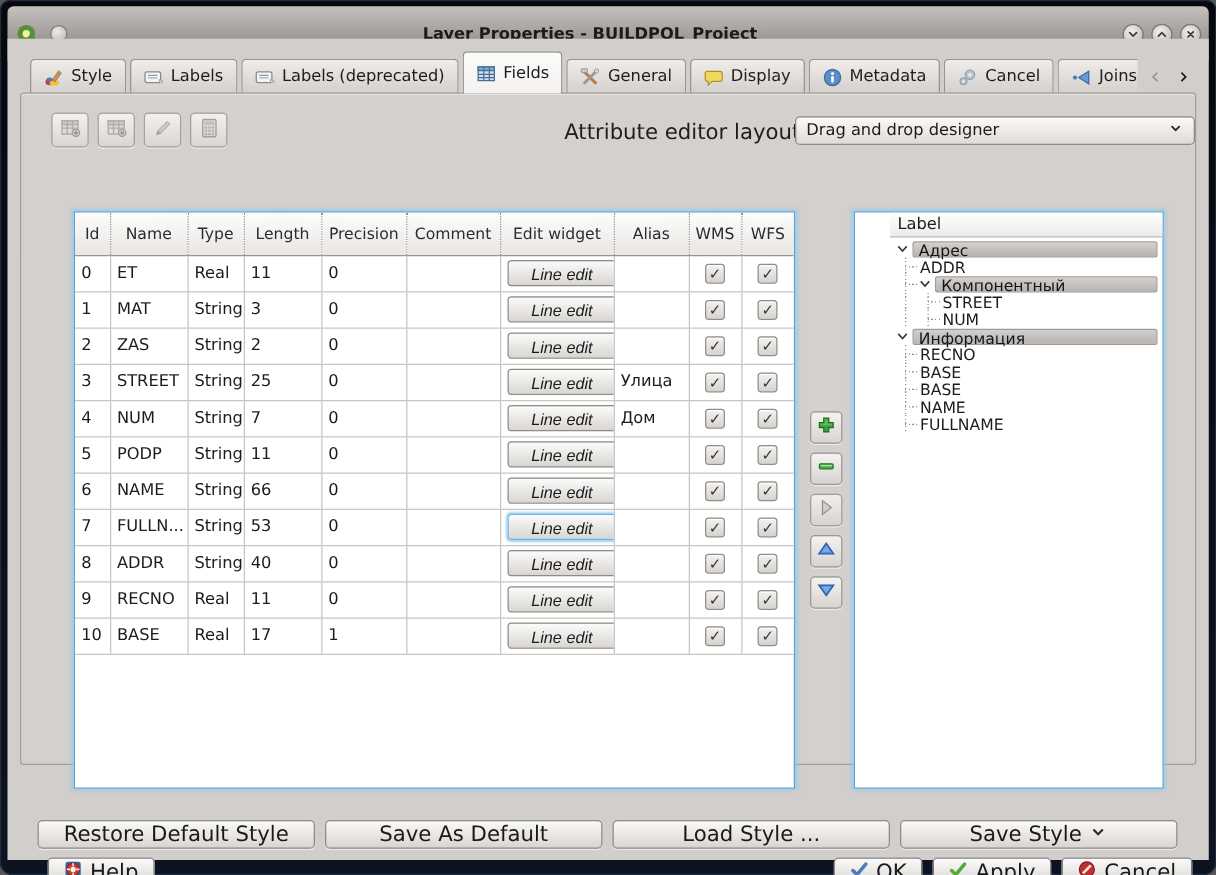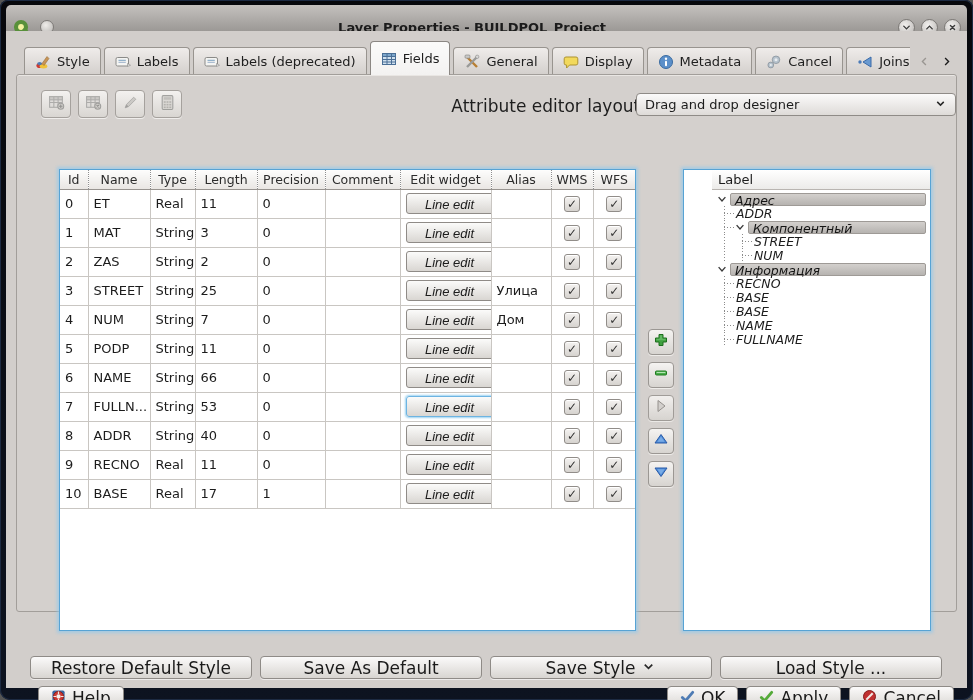--- a/index.html
+++ b/index.html
@@ -41,21 +41,21 @@
   .attr-label{position:absolute;left:349px;top:21px;width:280px;text-align:right;font-size:17px;color:#1e1e1e;}
   .combo{position:absolute;left:619px;top:18px;width:320px;height:23px;border:1px solid #8f8b87;border-radius:4px;
     background:linear-gradient(#fbfafa,#dedbd8);display:flex;align-items:center;padding:0 8px;font-size:13px;color:#1c1c1c;}
   .combo .cval{flex:1;}
   .combo svg{width:13px;height:13px;}
 
   
   .table-wrap{position:absolute;left:42px;top:94px;width:577px;height:462px;background:#fff;
     border:1px solid #57a3d4;box-shadow:0 0 3px 2px rgba(140,200,238,.65);overflow:hidden;}
   table.fields{border-collapse:collapse;width:100%;table-layout:fixed;font-size:13px;color:#1c1c1c;}
-  table.fields th{height:19px;font-weight:normal;font-size:12.5px;color:#2c2c2c;
+  table.fields th{height:34px;font-weight:normal;font-size:12.5px;color:#2c2c2c;
     background:linear-gradient(#fdfdfc,#e9e6e3);border-bottom:1px solid #989490;
     border-right:1px dotted #8f8f8f;overflow:hidden;white-space:nowrap;margin-left:13px;}
   table.fields th:last-child{border-right:none;}
   table.fields td{height:29px;border:1px solid #c9c6c2;padding:0 5px;overflow:hidden;white-space:nowrap;background:#fff;}
   table.fields td:first-child{border-left:none;}
   table.fields td:last-child{border-right:none;}
   .lineedit{display:block;margin:0 auto;width:88px;height:21px;border:1px solid #8f8b87;border-radius:3px;
     background:linear-gradient(#fbfbfa,#d9d6d2);font-size:13px;color:#1c1c1c;text-align:center;line-height:19px;font-style:italic;}
   .lineedit.focused{border-color:#6db4e2;box-shadow:0 0 2px 1px #9ed2f0;}
   .qcheck{width:16px;height:16px;margin:0 auto;border:1px solid #918d89;border-radius:3px;
@@ -68,21 +68,21 @@
     background:linear-gradient(#f5f3f1,#d7d4d0);display:flex;align-items:center;justify-content:center;
     box-shadow:0 1px 0 #eeece9;}
   .side-btn svg{width:16px;height:16px;}
 
   
   .tree-wrap{position:absolute;left:666px;top:94px;width:248px;height:462px;background:#fff;
     border:1px solid #57a3d4;box-shadow:0 0 3px 2px rgba(140,200,238,.65);overflow:hidden;font-size:12.5px;color:#1c1c1c;padding-left:28px;}
   .tree-header{height:20px;line-height:20px;padding:0 6px;background:linear-gradient(#fff,#ecebe9);
     border-bottom:1px solid #b9b5b1;font-size:13px;}
   .tree-body{padding:2px 2px 0 4px;}
-  .trow{display:flex;align-items:center;height:14px;font-style:italic;}
+  .trow{display:flex;align-items:center;height:14px;}
   .guide,.conn{height:14px;flex:0 0 18px;background-repeat:no-repeat;}
   .guide{background-image:repeating-linear-gradient(to bottom,#8c8c8c 0 1px,transparent 1px 3px);
     background-size:1px 14px;background-position:8px 0;}
   .conn{background-image:repeating-linear-gradient(to bottom,#8c8c8c 0 1px,transparent 1px 3px),
     repeating-linear-gradient(to right,#8c8c8c 0 1px,transparent 1px 3px);
     background-size:1px 14px,10px 1px;background-position:8px 0,8px 7px;}
   .expander{width:12px;height:12px;display:inline-flex;margin-right:2px;flex:0 0 auto;}
   .group-bar{flex:1;height:13px;line-height:13px;padding:0 4px;margin-right:2px;
     background:linear-gradient(#d3d0cd,#b6b3b0);border:1px solid #9e9a96;border-radius:2px;color:#141414;}
   .leaf-label{padding-left:2px;}
@@ -630,28 +630,28 @@
     </div>
 
     <div class="style-row">
       <div class="qbtn">
           <span>Restore Default Style</span>
         </div>
       <div class="qbtn">
           <span>Save As Default</span>
         </div>
       <div class="qbtn">
+          <span>Load Style ...</span>
+        </div>
+      <div class="qbtn">
         <span>Save Style</span>
         <span><svg viewBox="0 0 16 16">
               <path d="M4 6 L8 10 L12 6" stroke="#2a2a2a" stroke-width="1.8" fill="none"></path>
             </svg></span>
       </div>
-      <div class="qbtn">
-          <span>Load Style ...</span>
-        </div>
     </div>
 
     <div class="bottom-row">
       <div class="qbtn">
         <span><svg viewBox="0 0 16 16">
               <rect x="1.5" y="1.5" width="13" height="13" rx="2" fill="#3a66a0"></rect>
               <circle cx="8" cy="8" r="5.4" fill="#cc3a34" stroke="#8c1e1a"></circle>
               <circle cx="8" cy="8" r="2.3" fill="#f2f0ec"></circle>
               <g stroke="#f0e8e2" stroke-width="1.3">
                 <line x1="8" y1="2.6" x2="8" y2="5.4"></line>

